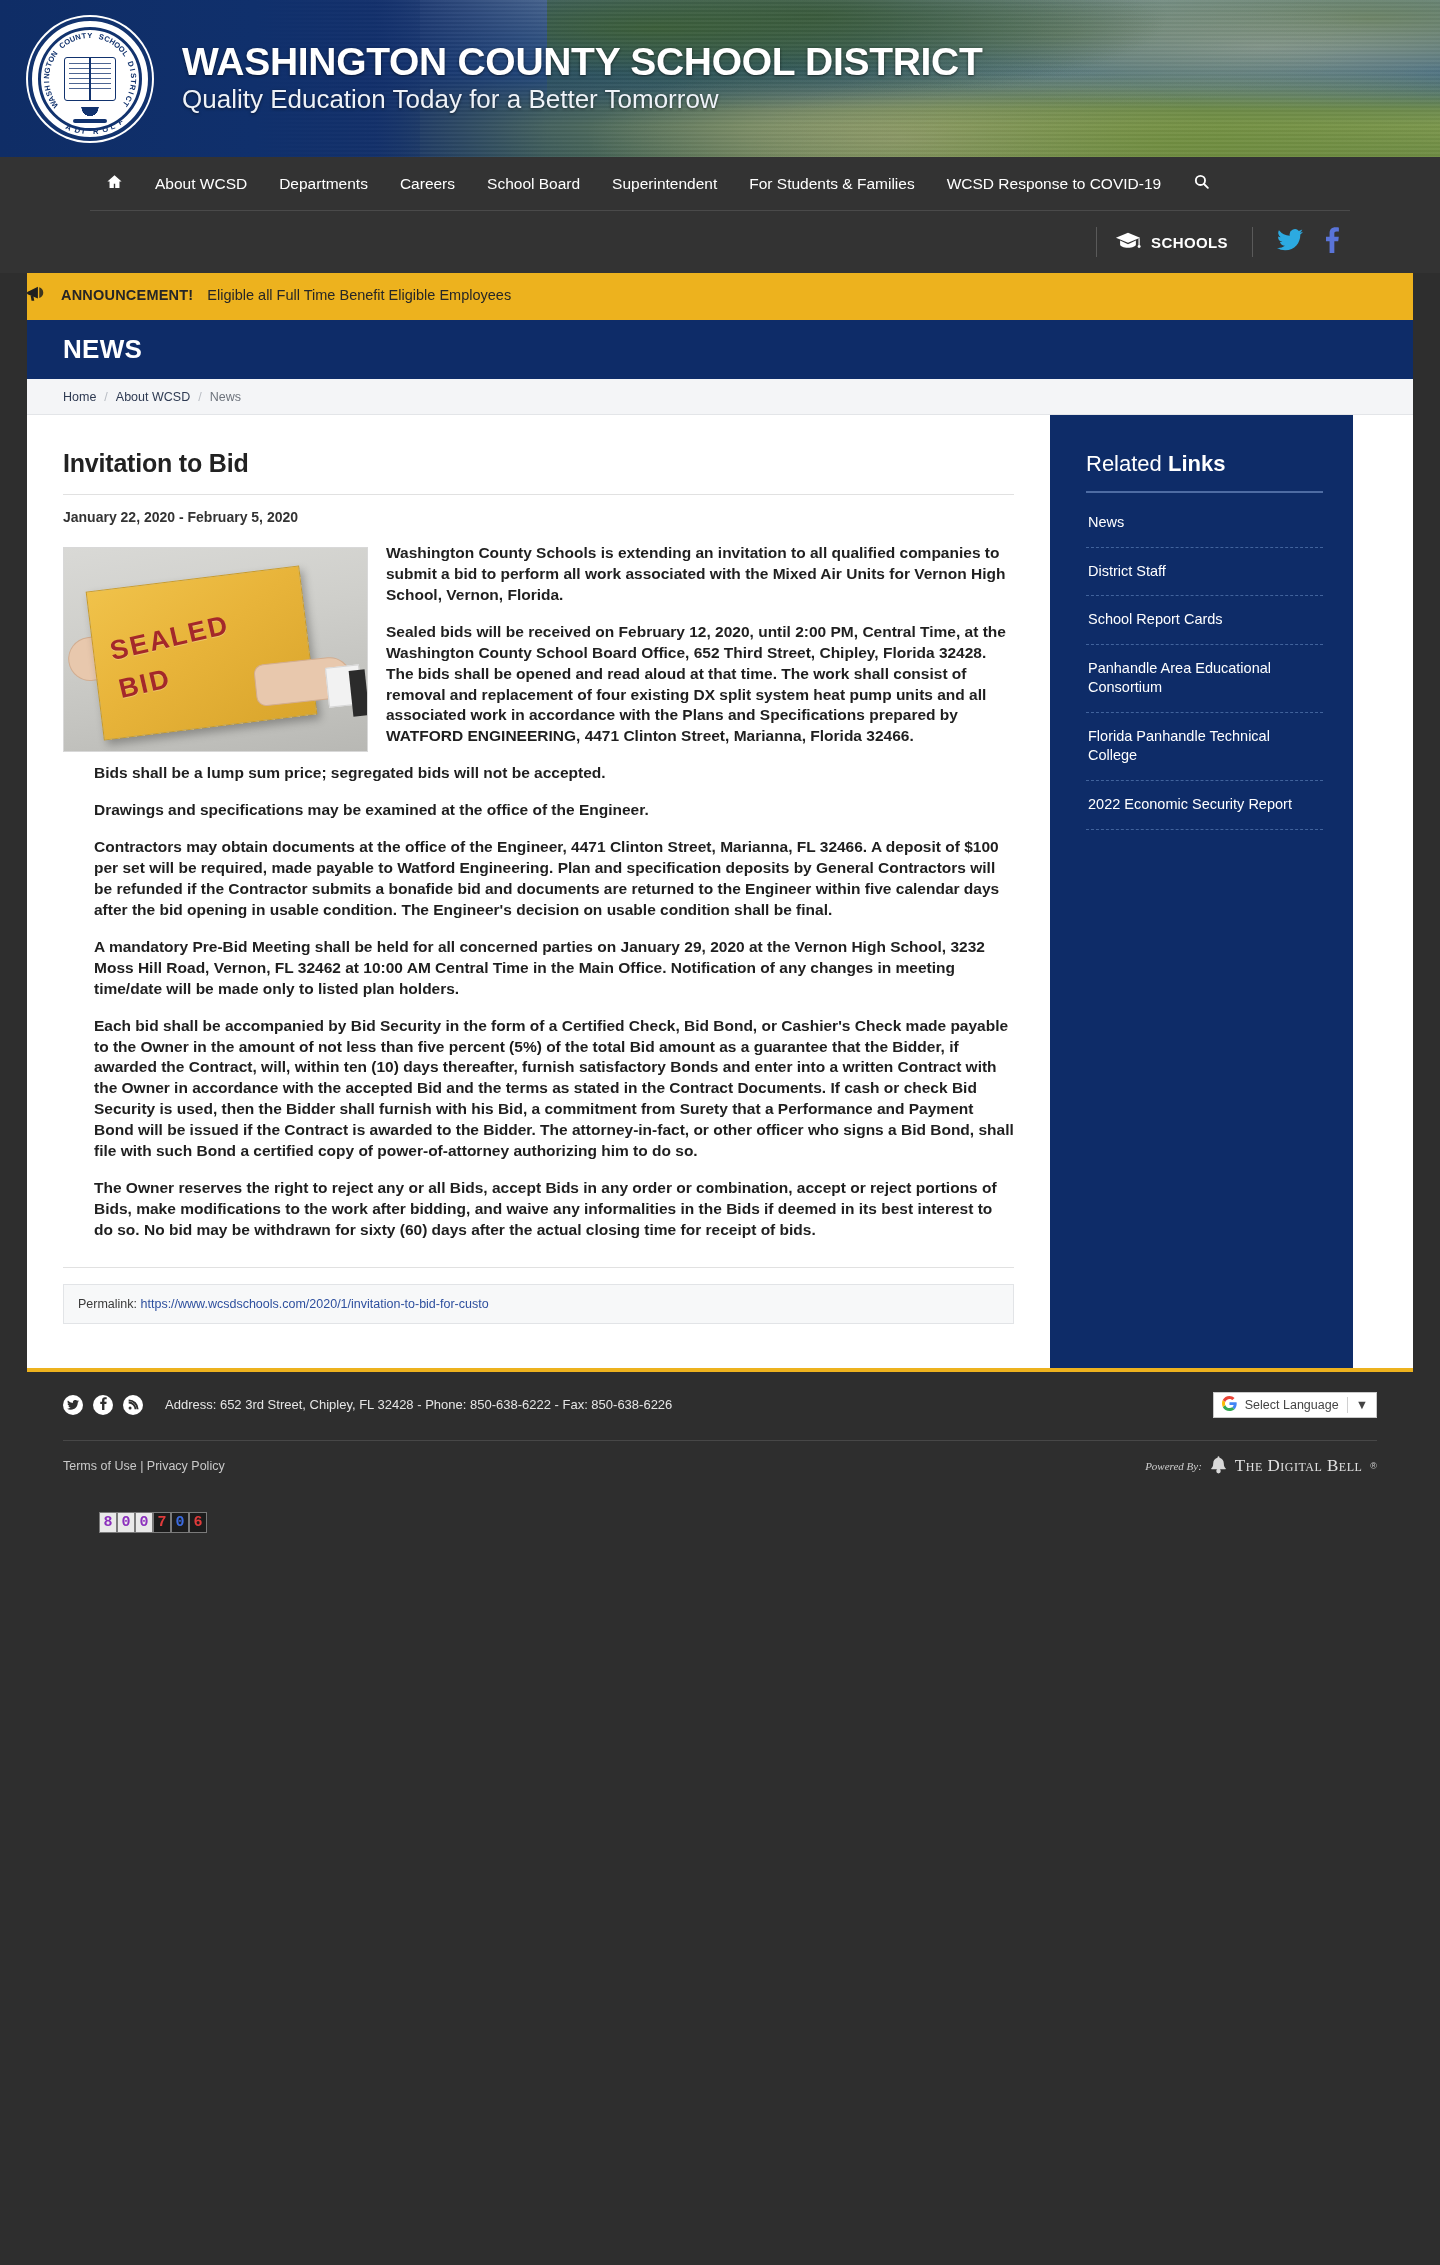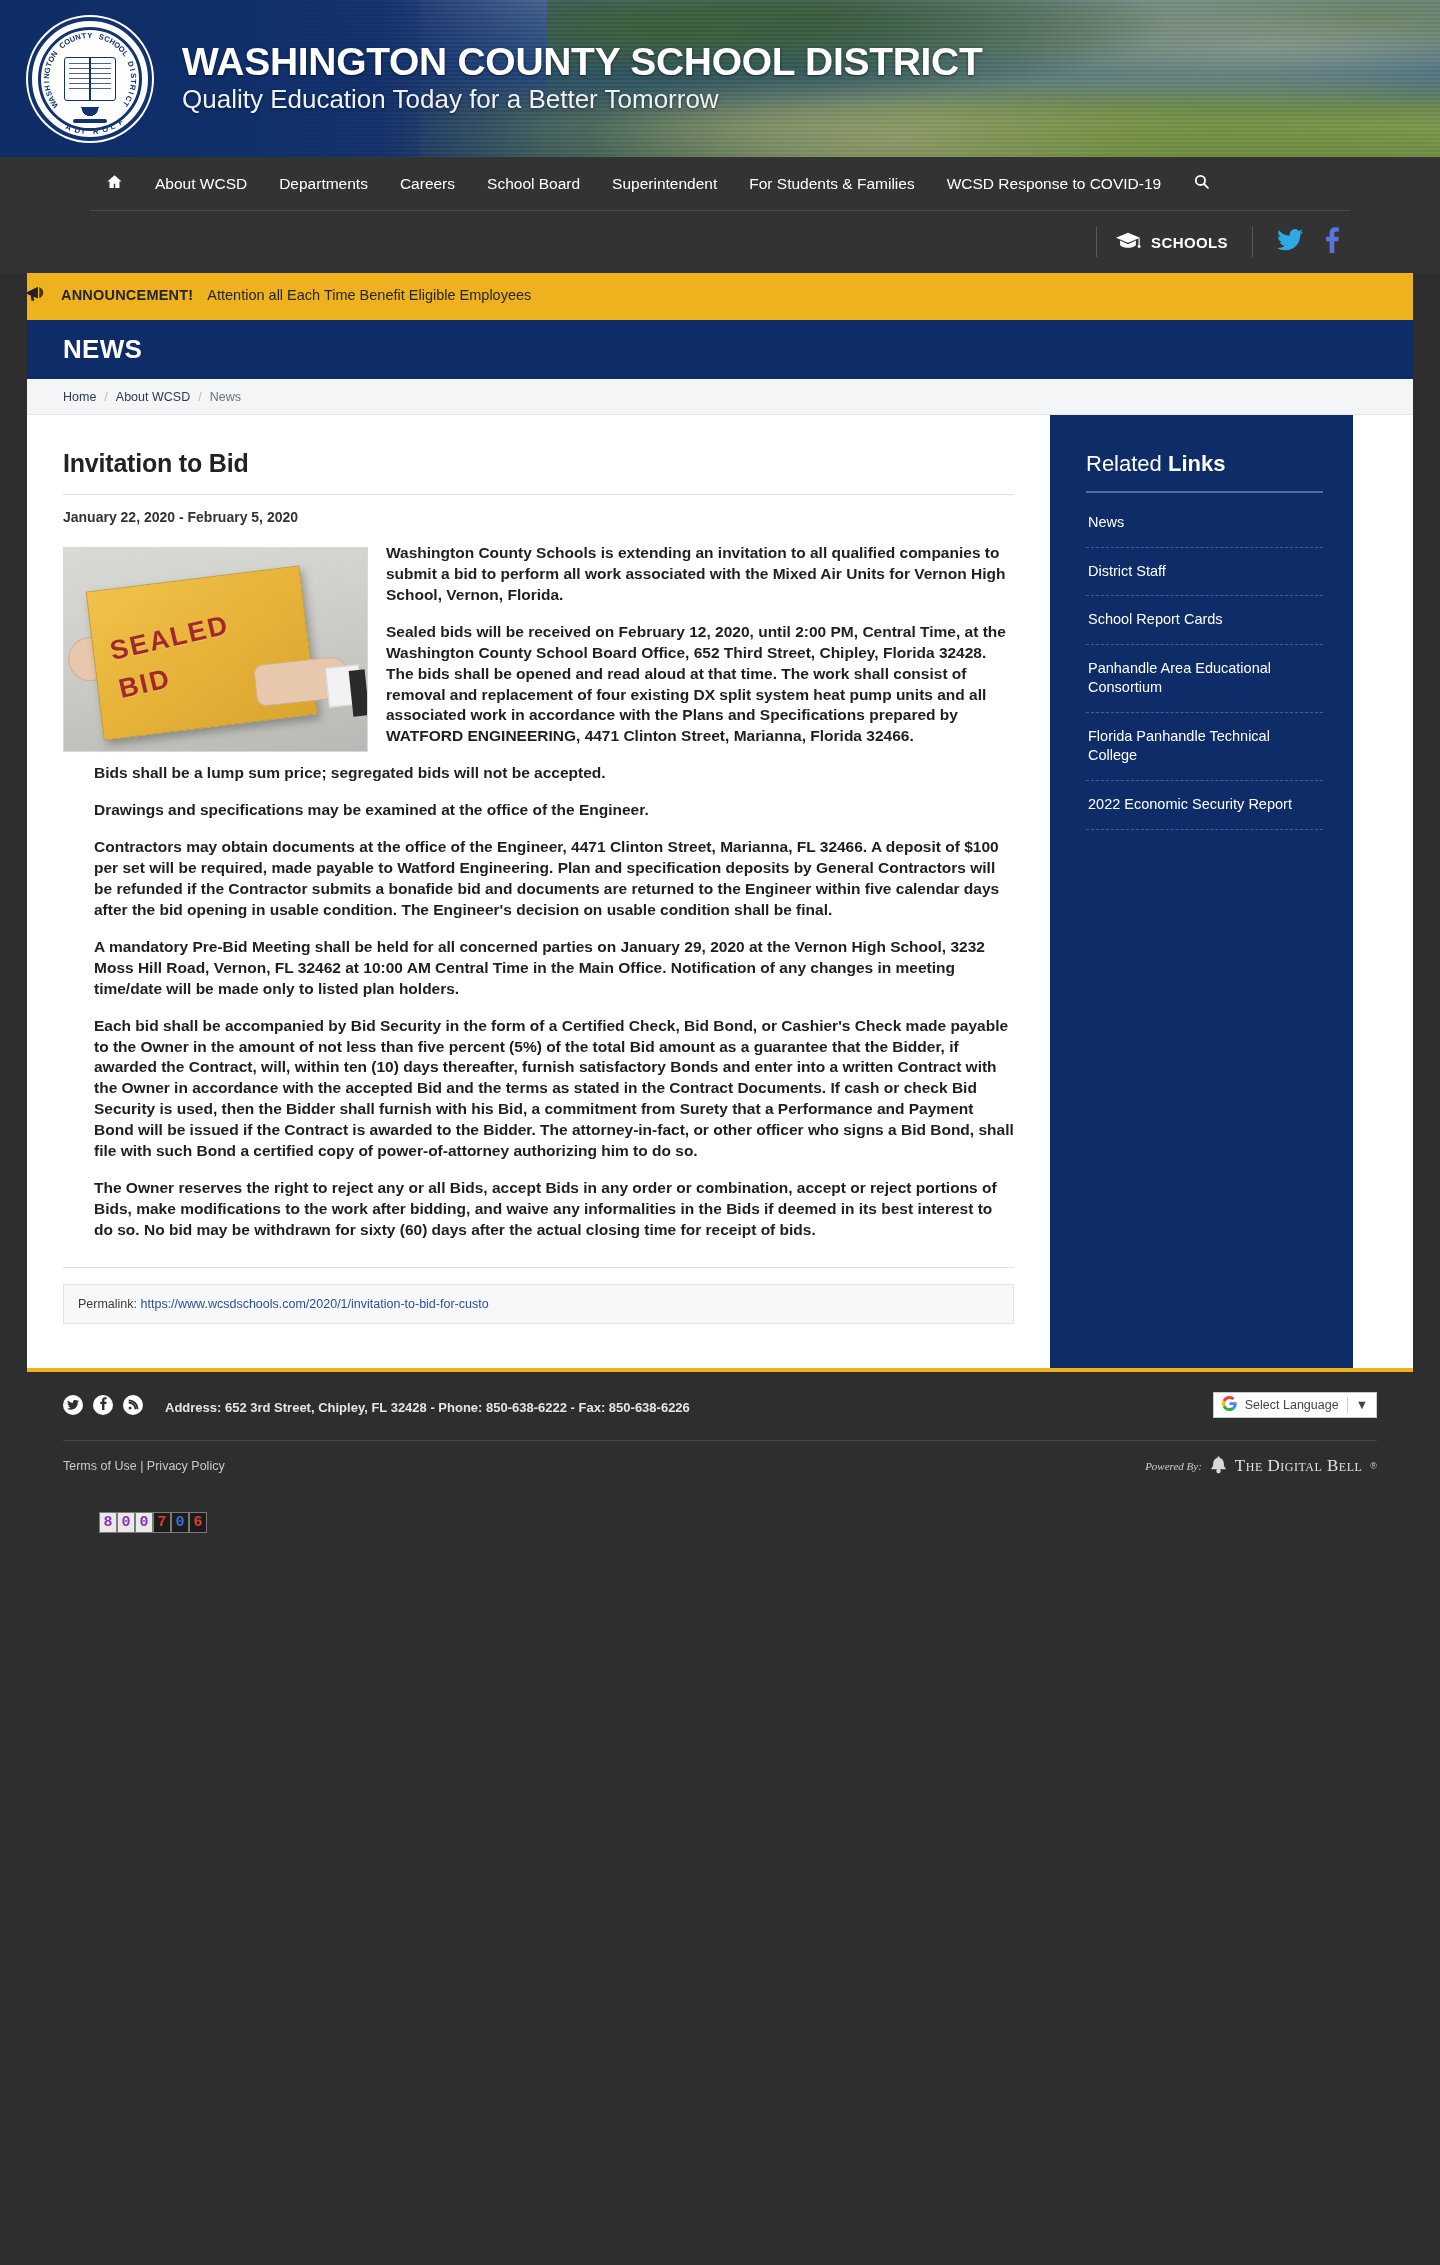--- a/index.html
+++ b/index.html
@@ -265,21 +265,21 @@
     padding: 14px 2px 14px 2px;
     border-bottom: 1px dashed #41639c;
     line-height: 1.35;
   }
 
   
   .footer-top-rule { height:4px; background:#edb21e; width:1386px; margin:0 auto; }
   .footer { background:#2e2e2e; }
   .footer-inner { width: 1386px; margin: 0 auto; padding: 20px 36px 14px 36px; }
   .footer-row1 { display:flex; align-items:center; justify-content:space-between; }
-  .f-left { display:flex; align-items:flex-end; gap: 12px; font-weight: bold; }
+  .f-left { display:flex; align-items:center; gap: 12px; }
   .f-social { display:flex; align-items:center; gap: 10px; }
   .f-circle {
     width: 20px; height:20px; border-radius:50%;
     background:#fff; display:flex; align-items:center; justify-content:center;
   }
   .f-address { color:#e6e6e6; font-size:13px; margin-left: 10px; }
   .gtranslate {
     background:#fff; border:1px solid #c9c9c9;
     height: 26px; display:flex; align-items:center; gap:8px;
     padding: 0 8px; font-size: 12.5px; color:#444;
@@ -434,21 +434,21 @@
 
 <div class="announce">
   <span>
     <svg width="20" height="17" viewBox="0 0 22 18" fill="#1f1f1f">
       <path d="M2 6.5 12 1.5v13L2 10.5c-1.3-.3-2-1.1-2-2s.7-1.7 2-2z"></path>
       <path d="M13.5 2.2c2.6.9 4.4 3.2 4.4 5.9s-1.8 5-4.4 5.9z" opacity=".85"></path>
       <path d="M4 11.5h3l1 5.5H5z"></path>
     </svg>
   </span>
   <span class="announce-label">ANNOUNCEMENT!</span>
-  <span class="announce-text">Attention all Each Time Benefit Eligible Employees</span>
+  <span class="announce-text">Eligible all Full Time Benefit Eligible Employees</span>
 </div>
 
 <div class="pagewrap">
 
   <div class="page-banner">
     <h1>NEWS</h1>
   </div>
 
   <div class="breadcrumb">
     <a href="#">Home</a>

